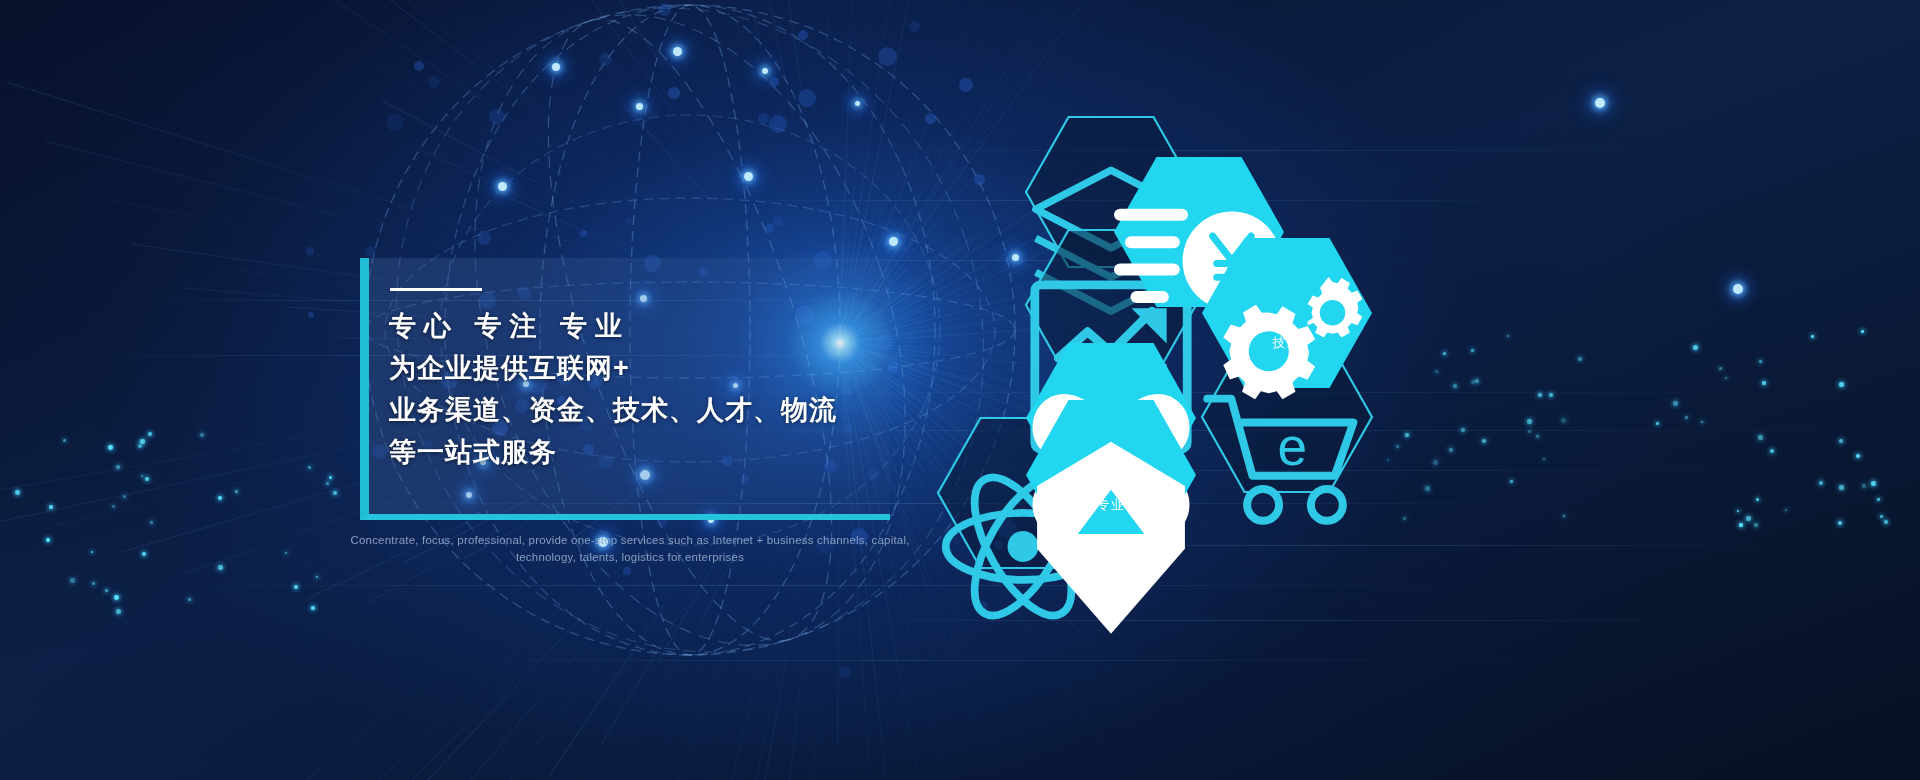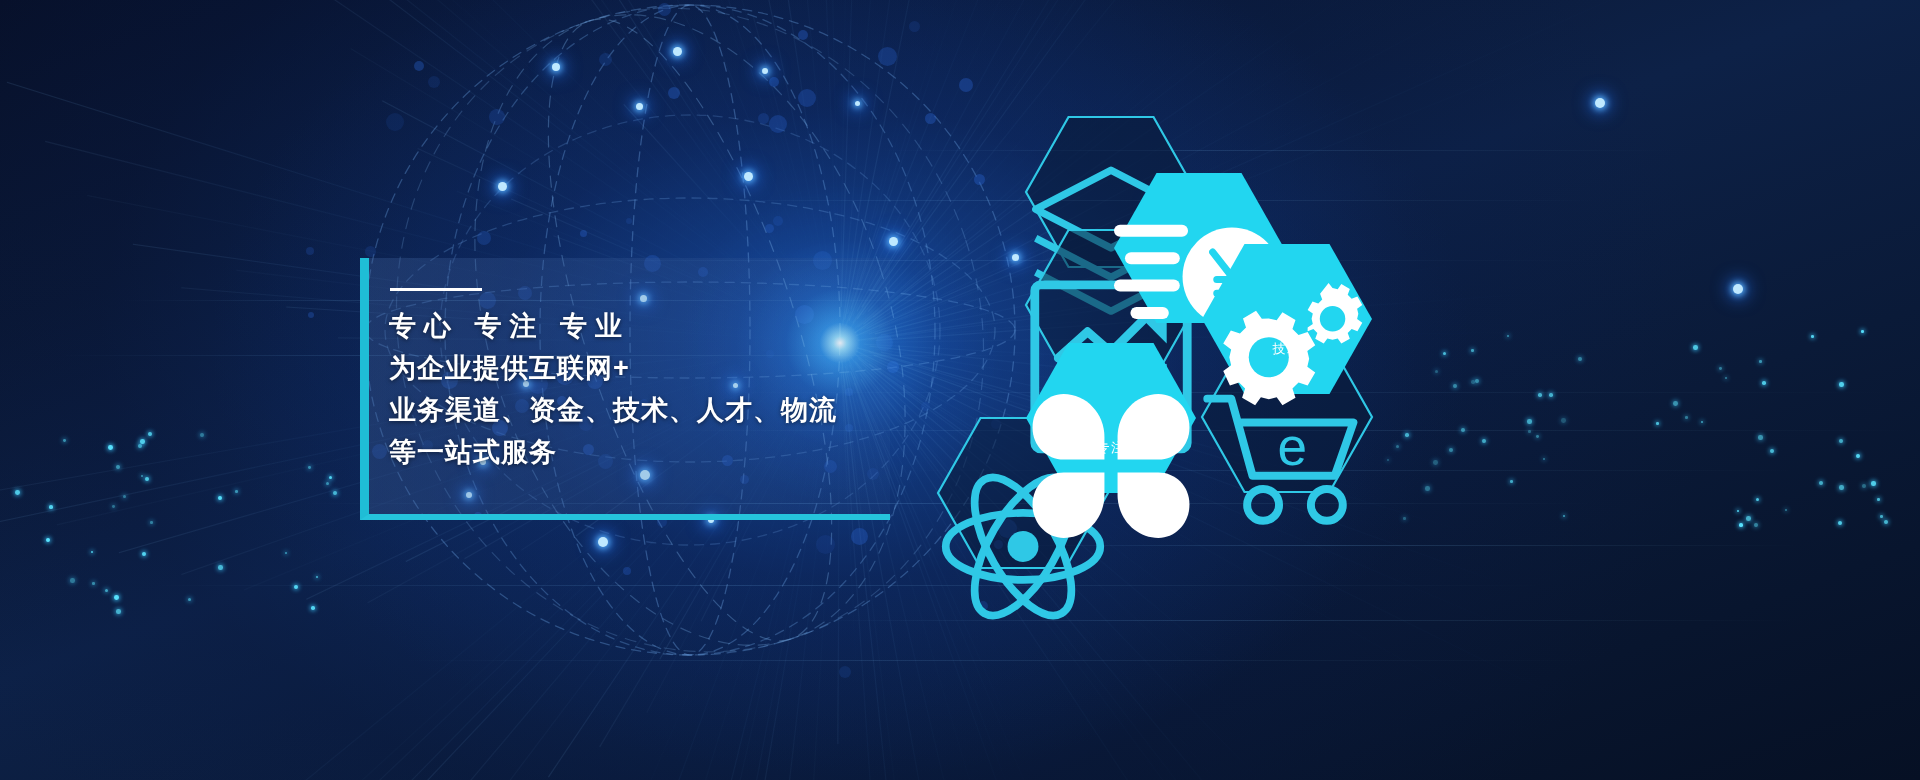--- a/index.html
+++ b/index.html
@@ -463,20 +463,21 @@
 
   <div id="text-panel">
     <div id="panel-rule"></div>
     <div id="headline">
       <span class="l lead">专心 专注 专业</span>
       <span class="l">为企业提供互联网+</span>
       <span class="l">业务渠道、资金、技术、人才、物流</span>
       <span class="l">等一站式服务</span>
     </div>
   </div>
+  <div id="subtitle">Concentrate, focus, professional, provide one-stop services such as Internet + business channels, capital, technology, talents, logistics for enterprises</div>
 
   <div id="hex-cluster">
   <div class="hex outline nolabel" style="left:938px;top:418px;z-index:10;">
     <svg viewBox="0 0 170 150">
       <polygon points="42.5,0 127.5,0 170,75 127.5,150 42.5,150 0,75" fill="rgba(10,28,58,0.55)" stroke="#2FC8E6" stroke-width="2.2"></polygon>
     </svg>
     <div class="glyph">
           <svg width="66" height="64" viewBox="0 0 66 64">
             <g fill="none" stroke="#2FC8E6" stroke-width="3">
               <ellipse cx="33" cy="32" rx="30" ry="13"></ellipse>
@@ -530,39 +531,51 @@
     <div class="glyph">
           <svg width="52" height="52" viewBox="0 0 52 52">
             <path fill="#ffffff" d="M24 24H11.5C6.3 24 2 19.9 2 14.2S6.3 4 11.5 4C18.4 4 24 9.9 24 17.2z"></path>
             <path fill="#ffffff" d="M28 24h12.5C45.7 24 50 19.9 50 14.2S45.7 4 40.5 4C33.6 4 28 9.9 28 17.2z"></path>
             <path fill="#ffffff" d="M24 28H11.5C6.3 28 2 32.1 2 37.8S6.3 48 11.5 48C18.4 48 24 42.1 24 34.8z"></path>
             <path fill="#ffffff" d="M28 28h12.5C45.7 28 50 32.1 50 37.8S45.7 48 40.5 48C33.6 48 28 42.1 28 34.8z"></path>
           </svg>
         </div>
     <div class="label">专注</div>
   </div>
-  <div class="hex filled " style="left:1114px;top:173px;z-index:20;">
+  <div class="hex filled " style="left:1026px;top:400px;z-index:20;">
+    <svg viewBox="0 0 170 150">
+      <polygon points="42.5,0 127.5,0 170,75 127.5,150 42.5,150 0,75" fill="#22D6F0" stroke="none" stroke-width="0"></polygon>
+    </svg>
+    <div class="glyph">
+          <svg width="46" height="54" viewBox="0 0 46 54">
+            <path fill="#ffffff" d="M23 1l20 12v17L23 53 3 30V13z"></path>
+            <path fill="#22D6F0" d="M23 14l9 12H14z"></path>
+          </svg>
+        </div>
+    <div class="label">专业</div>
+  </div>
+  <div class="hex filled " style="left:1114px;top:157px;z-index:20;">
     <svg viewBox="0 0 170 150">
       <polygon points="42.5,0 127.5,0 170,75 127.5,150 42.5,150 0,75" fill="#22D6F0" stroke="none" stroke-width="0"></polygon>
     </svg>
     <div class="glyph">
           <svg width="62" height="48" viewBox="0 0 62 48">
             <g fill="#ffffff">
               <rect x="0" y="5" width="27" height="4.4" rx="2.2"></rect>
               <rect x="4" y="15" width="20" height="4.4" rx="2.2"></rect>
               <rect x="0" y="25" width="24" height="4.4" rx="2.2"></rect>
               <rect x="6" y="35" width="14" height="4.4" rx="2.2"></rect>
             </g>
             <circle cx="43" cy="24" r="18" fill="#ffffff"></circle>
             <path fill="none" stroke="#22D6F0" stroke-width="2.6" stroke-linecap="round" d="M36 15l7 9 7-9M37.5 25h11M37.5 30h11M43 24v9"></path>
           </svg>
         </div>
     <div class="label">资金</div>
   </div>
-  <div class="hex filled " style="left:1202px;top:244px;z-index:20;">
+  <div class="hex filled " style="left:1202px;top:238px;z-index:20;">
     <svg viewBox="0 0 170 150">
       <polygon points="42.5,0 127.5,0 170,75 127.5,150 42.5,150 0,75" fill="#22D6F0" stroke="none" stroke-width="0"></polygon>
     </svg>
     <div class="glyph">
           <svg width="56" height="52" viewBox="0 0 56 52">
             <g fill="#ffffff">
               <path d="M22 12l2.6.6 1.9-2.6 4.3 2.5-1 3 2 2 3-1 2.5 4.3-2.6 1.9.6 2.6-.6 2.6 2.6 1.9-2.5 4.3-3-1-2 2 1 3-4.3 2.5-1.9-2.6-2.6.6-2.6-.6-1.9 2.6-4.3-2.5 1-3-2-2-3 1L7 29.3l2.6-1.9-.6-2.6.6-2.6L7 20.3l2.5-4.3 3 1 2-2-1-3 4.3-2.5 1.9 2.6z"></path>
               <circle cx="22" cy="24.8" r="6.6" fill="#22D6F0"></circle>
             </g>
             <g fill="#ffffff">

